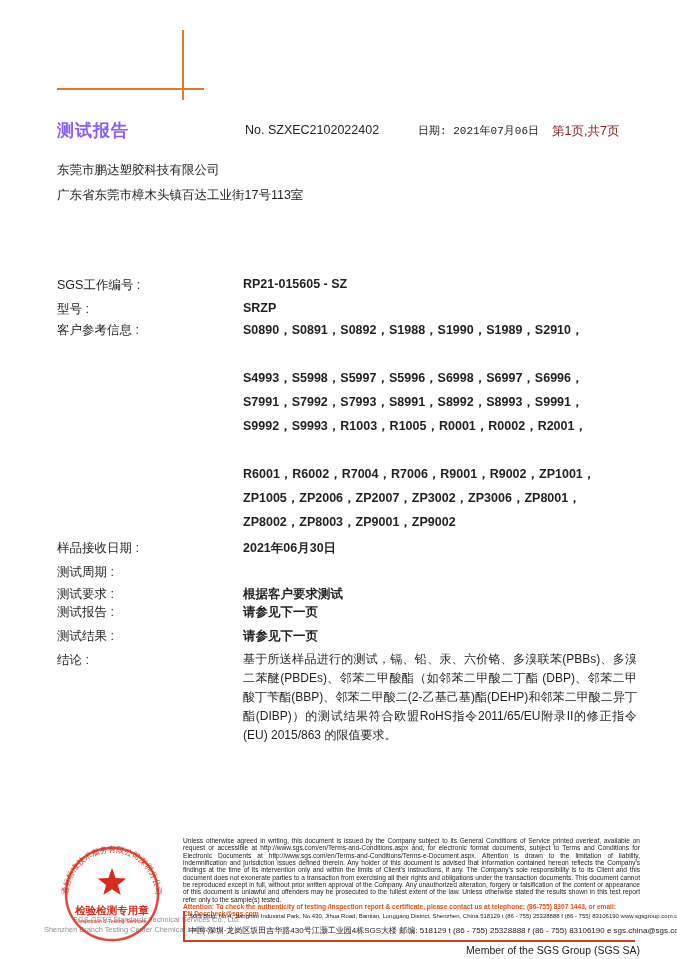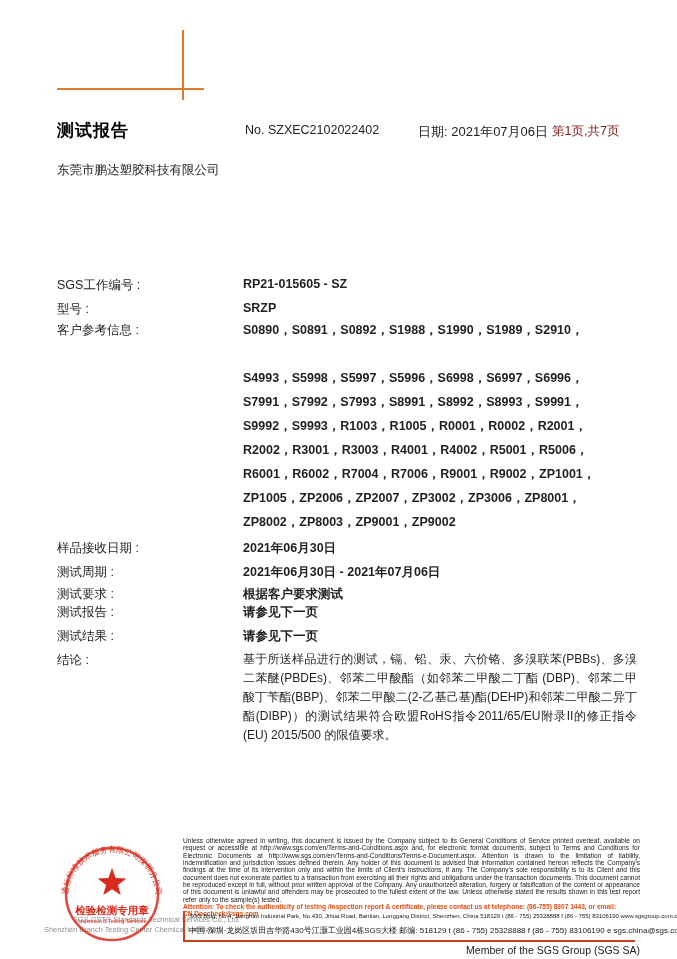--- a/index.html
+++ b/index.html
@@ -9,23 +9,23 @@
   }
   .abs{position:absolute;}
 
   
   .logo-text{left:58px;top:24px;font-size:62px;font-weight:bold;color:#8c8c8c;
     letter-spacing:-3px;line-height:1;font-family:"DejaVu Sans",sans-serif;}
   .cross-h{left:57px;top:88px;width:147px;height:2px;background:#e07b2a;}
   .cross-v{left:182px;top:30px;width:2px;height:70px;background:#e07b2a;}
 
   
-  .rpt-title{left:57px;top:119px;font-size:17px;font-weight:bold;letter-spacing:1px;color:#000000;}
+  .rpt-title{left:57px;top:119px;font-size:17px;font-weight:bold;letter-spacing:1px;color:#8b5cf6;}
   .rpt-no{left:245px;top:123px;font-size:12.5px;color:#222;}
-  .rpt-date{left:418px;top:123px;font-size:13px;color:#222;}
+  .rpt-date{left:418px;top:123px;font-size:11px;color:#222;font-family:Liberation Mono, monospace;}
   .rpt-page{left:552px;top:123px;font-size:12.5px;color:#7f1d1d;}
 
   
   .appl-name{left:57px;top:162px;font-size:12.5px;}
   .appl-addr{left:57px;top:187px;font-size:12.5px;}
 
   .intro{left:57px;top:252px;font-size:12.5px;}
 
   .lbl{left:57px;font-size:12.5px;}
   .val{left:243px;font-size:12.5px;font-weight:bold;}
@@ -54,55 +54,54 @@
 
   <div class="abs cross-h"></div>
   <div class="abs cross-v"></div>
 
   <div class="abs rpt-title">测试报告</div>
   <div class="abs rpt-no">No. SZXEC2102022402</div>
   <div class="abs rpt-date">日期: 2021年07月06日</div>
   <div class="abs rpt-page">第1页,共7页</div>
 
   <div class="abs appl-name">东莞市鹏达塑胶科技有限公司</div>
+  <div class="abs appl-addr">广东省东莞市樟木头镇百达工业街17号113室</div>
 
 
   <div class="abs lbl" style="top:277px">SGS工作编号 :</div>
   <div class="abs val" style="top:277px">RP21-015605 - SZ</div>
 
   <div class="abs lbl" style="top:301px">型号 :</div>
   <div class="abs val" style="top:301px">SRZP</div>
 
   <div class="abs lbl" style="top:322px">客户参考信息 :</div>
   <div class="abs val" style="top:322px">S0890，S0891，S0892，S1988，S1990，S1989，S2910，</div>
   <div class="abs val" style="top:370px">S4993，S5998，S5997，S5996，S6998，S6997，S6996，</div>
   <div class="abs val" style="top:394px">S7991，S7992，S7993，S8991，S8992，S8993，S9991，</div>
   <div class="abs val" style="top:418px">S9992，S9993，R1003，R1005，R0001，R0002，R2001，</div>
-  <div class="abs val" style="top:442px">R2002，R3001，R3003，R4001，R4002，R5001，R5006，</div>
   <div class="abs val" style="top:466px">R6001，R6002，R7004，R7006，R9001，R9002，ZP1001，</div>
   <div class="abs val" style="top:490px">ZP1005，ZP2006，ZP2007，ZP3002，ZP3006，ZP8001，</div>
   <div class="abs val" style="top:514px">ZP8002，ZP8003，ZP9001，ZP9002</div>
 
   <div class="abs lbl" style="top:540px">样品接收日期 :</div>
   <div class="abs val" style="top:540px">2021年06月30日</div>
 
   <div class="abs lbl" style="top:564px">测试周期 :</div>
-  <div class="abs val" style="top:564px">2021年06月30日 - 2021年07月06日</div>
 
   <div class="abs lbl" style="top:586px">测试要求 :</div>
   <div class="abs val" style="top:586px">根据客户要求测试</div>
 
   <div class="abs lbl" style="top:604px">测试报告 :</div>
   <div class="abs val" style="top:604px">请参见下一页</div>
 
   <div class="abs lbl" style="top:628px">测试结果 :</div>
   <div class="abs val" style="top:628px">请参见下一页</div>
 
   <div class="abs lbl" style="top:652px">结论 :</div>
-  <div class="abs concl-text" style="top:650px">基于所送样品进行的测试，镉、铅、汞、六价铬、多溴联苯(PBBs)、多溴二苯醚(PBDEs)、邻苯二甲酸酯（如邻苯二甲酸二丁酯 (DBP)、邻苯二甲酸丁苄酯(BBP)、邻苯二甲酸二(2-乙基己基)酯(DEHP)和邻苯二甲酸二异丁酯(DIBP)）的测试结果符合欧盟RoHS指令2011/65/EU附录II的修正指令(EU) 2015/500 的限值要求。</div>
+  <div class="abs concl-text" style="top:650px">基于所送样品进行的测试，镉、铅、汞、六价铬、多溴联苯(PBBs)、多溴二苯醚(PBDEs)、邻苯二甲酸酯（如邻苯二甲酸二丁酯 (DBP)、邻苯二甲酸丁苄酯(BBP)、邻苯二甲酸二(2-乙基己基)酯(DEHP)和邻苯二甲酸二异丁酯(DIBP)）的测试结果符合欧盟RoHS指令2011/65/EU附录II的修正指令(EU) 2015/863 的限值要求。</div>
 
   <div class="abs company-1">SGS-CSTC Standards Technical Services Co., Ltd.</div>
   <div class="abs company-2">Shenzhen Branch Testing Center Chemical Laboratory</div>
 
   <svg class="abs seal" viewBox="0 0 134 106">
     <circle cx="66" cy="52" r="46" fill="none" stroke="#d92b1c" stroke-width="2.5" opacity="0.85"></circle>
     <path id="sealArc" d="M 25,70 A 44,44 0 1 1 107,70" fill="none"></path>
     <text font-size="8" fill="#d92b1c" text-anchor="middle">
       <textPath href="#sealArc" startOffset="50%">通标标准技术服务有限公司深圳分公司</textPath>
     </text>

